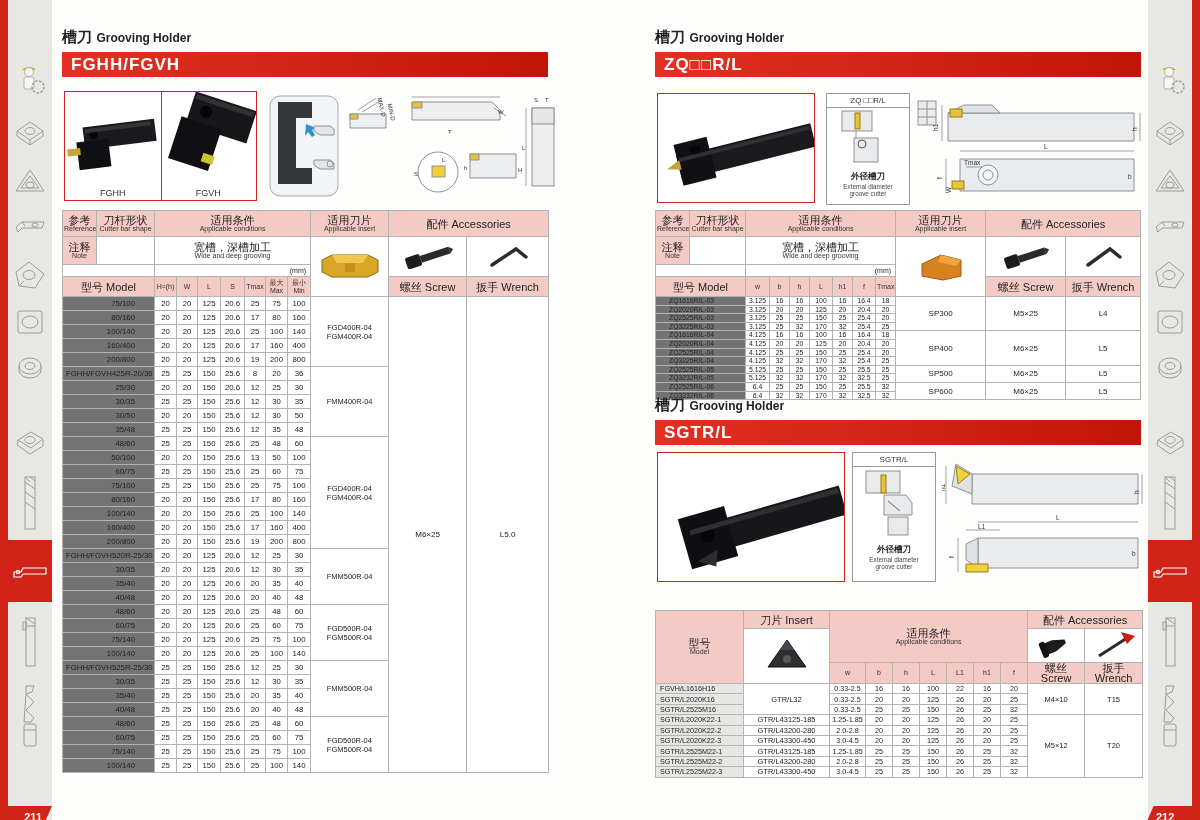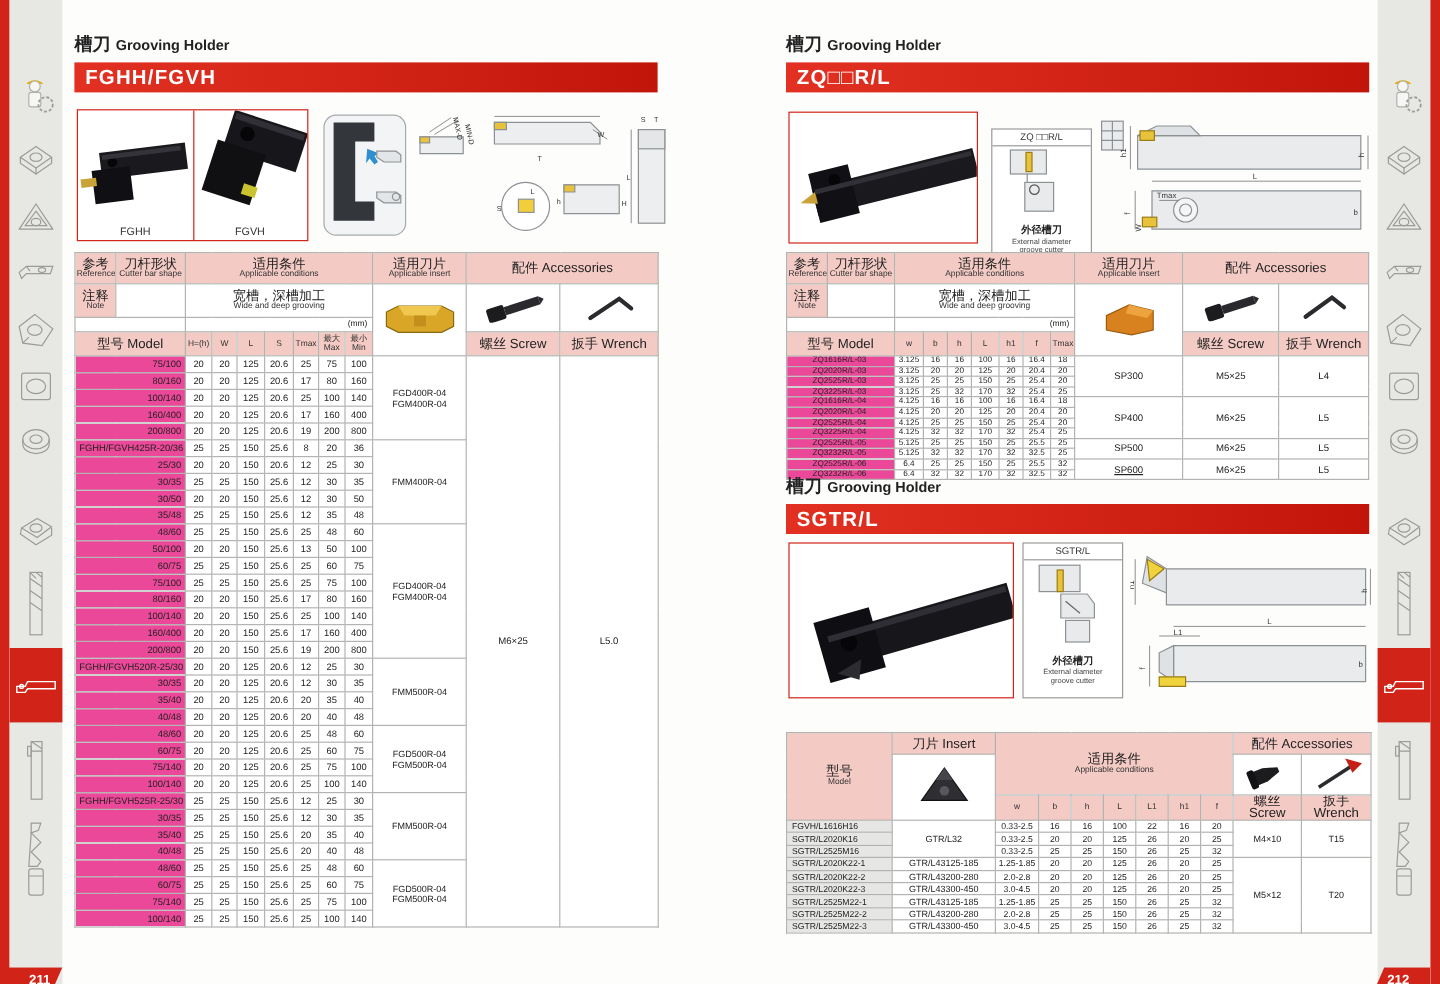--- a/index.html
+++ b/index.html
@@ -32,21 +32,21 @@
   .drawings{position:absolute;}
   svg text{font-family:"Liberation Sans",sans-serif;}
   
   table.cat{border-collapse:collapse;table-layout:fixed;position:absolute;background:#fff;}
   .cat th,.cat td{border:1px solid #b3b3b2;text-align:center;overflow:hidden;white-space:nowrap;padding:0 1px;}
   .cat th{background:#f3cac4;font-weight:normal;white-space:normal;}
   .cat th .zh{font-size:11px;display:block;line-height:10px;}
   .cat th .en{font-size:7px;display:block;line-height:8px;color:#333;}
   .cat th.wh,.cat td.imgcell{background:#fff;}
   .cat th.unit{text-align:right;font-size:7px;background:#fff;padding-right:4px;}
-  td.mod{background:#ec4899;text-align:right;padding-right:3px;}
+  td.mod{background:#737373;text-align:right;padding-right:19px;}
   .t-left td{height:13px;font-size:7.8px;}
   .t-zq td{height:7.6px;font-size:6.8px;line-height:7.6px;}
   .t-sgtr td{height:9.4px;font-size:7.2px;}
   td.ins{background:#fff;font-size:7.5px;line-height:9px;white-space:normal;}
   tr.gs td{border-top:1px solid #787878;}
   td.mod .mwrap{display:flex;justify-content:space-between;padding:0 2px;}
   td.modl{background:#e6e6e4;text-align:left;padding-left:4px;}
 </style>
 </head>
 <body>
@@ -843,21 +843,21 @@
     <svg width="156" height="108">
         <g transform="rotate(-14 78 54)">
           <rect x="18" y="48" width="138" height="24" fill="#1a1a1e"></rect>
           <rect x="18" y="36" width="34" height="42" fill="#111115"></rect>
           <path d="M6 58 L20 52 v10 Z" fill="#c9a338"></path>
           <circle cx="38" cy="46" r="5" fill="#060608"></circle>
           <rect x="20" y="50" width="134" height="4" fill="#303036"></rect>
         </g>
       </svg>
   </div>
-  <div class="diagbox" style="left:826px;top:93px;width:84px;height:112px;margin-top:14px;">
+  <div class="diagbox" style="left:826px;top:93px;width:84px;height:112px;">
     <div class="ti">ZQ □□R/L</div>
     <svg width="80" height="58">
         <g fill="#e8eaec" stroke="#8d9194">
           <rect x="14" y="3" width="30" height="20"></rect>
           <rect x="26" y="30" width="24" height="24"></rect>
           <path d="M28 23 v7" stroke="#8d9194"></path>
         </g>
         <rect x="27" y="5" width="5" height="16" fill="#e7c23a" stroke="#9a7d14"></rect>
         <circle cx="34" cy="36" r="4" fill="none" stroke="#555"></circle>
       </svg>
@@ -1113,21 +1113,21 @@
         </tr>
         <tr class="gs">
           <td colspan="2" class="mod" style="text-align: center;">ZQ2525R/L-06</td>
           <td>6.4</td>
           <td>25</td>
           <td>25</td>
           <td>150</td>
           <td>25</td>
           <td>25.5</td>
           <td>32</td>
-          <td rowspan="2" class="ins" style="font-size: 8px; text-decoration: underline;">SP600</td>
+          <td rowspan="2" class="ins" style="font-size: 8px;">SP600</td>
           <td rowspan="2" class="ins" style="font-size: 8px;">M6×25</td>
           <td rowspan="2" class="ins" style="font-size: 8px;">L5</td>
         </tr>
         <tr>
           <td colspan="2" class="mod" style="text-align: center;">ZQ3232R/L-06</td>
           <td>6.4</td>
           <td>32</td>
           <td>32</td>
           <td>170</td>
           <td>32</td>

